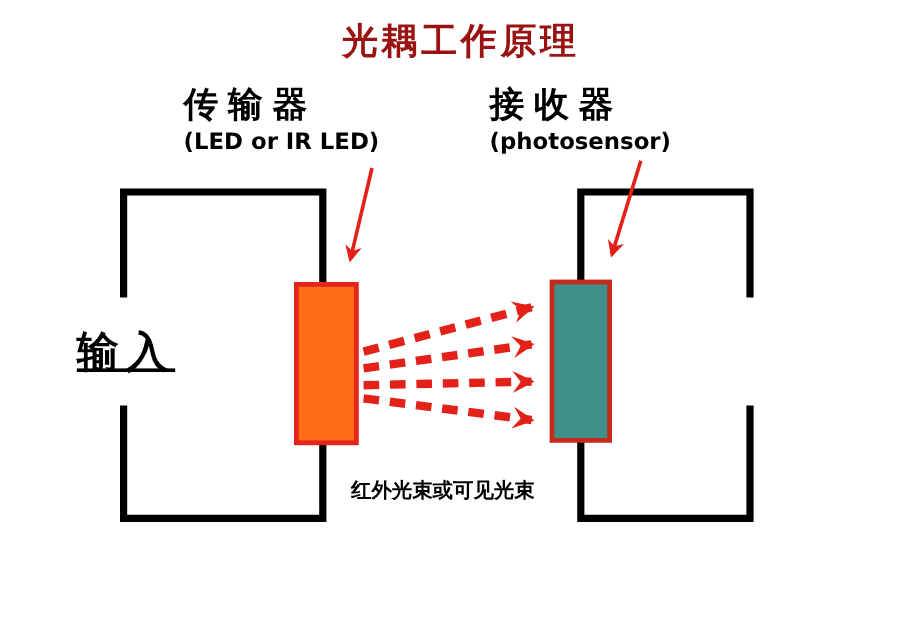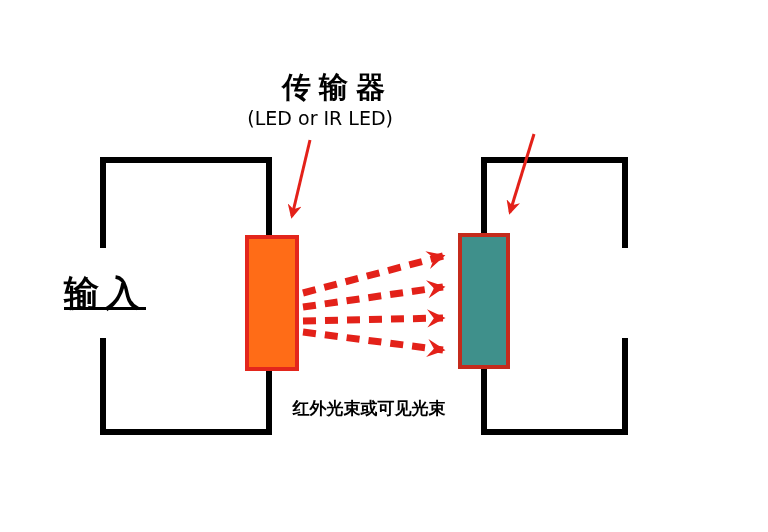--- a/index.html
+++ b/index.html
@@ -23,32 +23,32 @@
   .title{
     left:0;right:0;top:14px;
     text-align:center;
     font-size:30px;
     font-weight:bold;
     letter-spacing:3px;
     color:var(--title-red);
   }
   .part-label{
     width:240px;
-    text-align:right;
+    text-align:left;
     color:#000;
   }
   .part-label .main{
     font-size:29px;
     font-weight:bold;
     letter-spacing:8px;
     line-height:1.1;
   }
   .part-label .sub{
     font-size:19px;
-    font-weight:normal;
+    font-weight:bold;
     letter-spacing:0px;
     line-height:1.2;
     margin-top:3px;
   }
   .transmitter-label{left:153px;top:72px;}
   .receiver-label{left:408px;top:72px;}
   .io-label{
     width:120px;
     text-align:center;
     font-size:35px;
@@ -73,26 +73,31 @@
   .sensor-rect{fill:var(--sensor-fill);stroke:var(--sensor-border);stroke-width:4;}
   .pointer{stroke:var(--arrow-red);stroke-width:3;fill:none;}
   .beam{stroke:var(--arrow-red);stroke-width:7;fill:none;stroke-dasharray:13 9;}
   .arrowhead{fill:var(--arrow-red);}
 </style>
 </head>
 <body>
 
 <div class="canvas">
 
+  <div class="abs title">光耦工作原理</div>
 
   <div class="abs part-label transmitter-label">
     <div class="main">传输器</div>
     <div class="sub">(LED or IR LED)</div>
   </div>
 
+  <div class="abs part-label receiver-label">
+    <div class="main">接收器</div>
+    <div class="sub">(photosensor)</div>
+  </div>
 
   <svg class="diagram" width="768" height="532" viewBox="0 0 768 532">
     <defs>
       <marker id="pointerHead" markerUnits="userSpaceOnUse" markerWidth="14" markerHeight="14" viewBox="0 0 10 10" refX="8" refY="5" orient="auto">
         <path class="arrowhead" d="M0,0 L10,5 L0,10 L3,5 Z"></path>
       </marker>
       <marker id="beamHead" markerUnits="userSpaceOnUse" markerWidth="20" markerHeight="20" viewBox="0 0 12 12" refX="10" refY="6" orient="auto">
         <path class="arrowhead" d="M0.5,0.5 L11.5,6 L0.5,11.5 L4.5,6 Z"></path>
       </marker>
     </defs>

